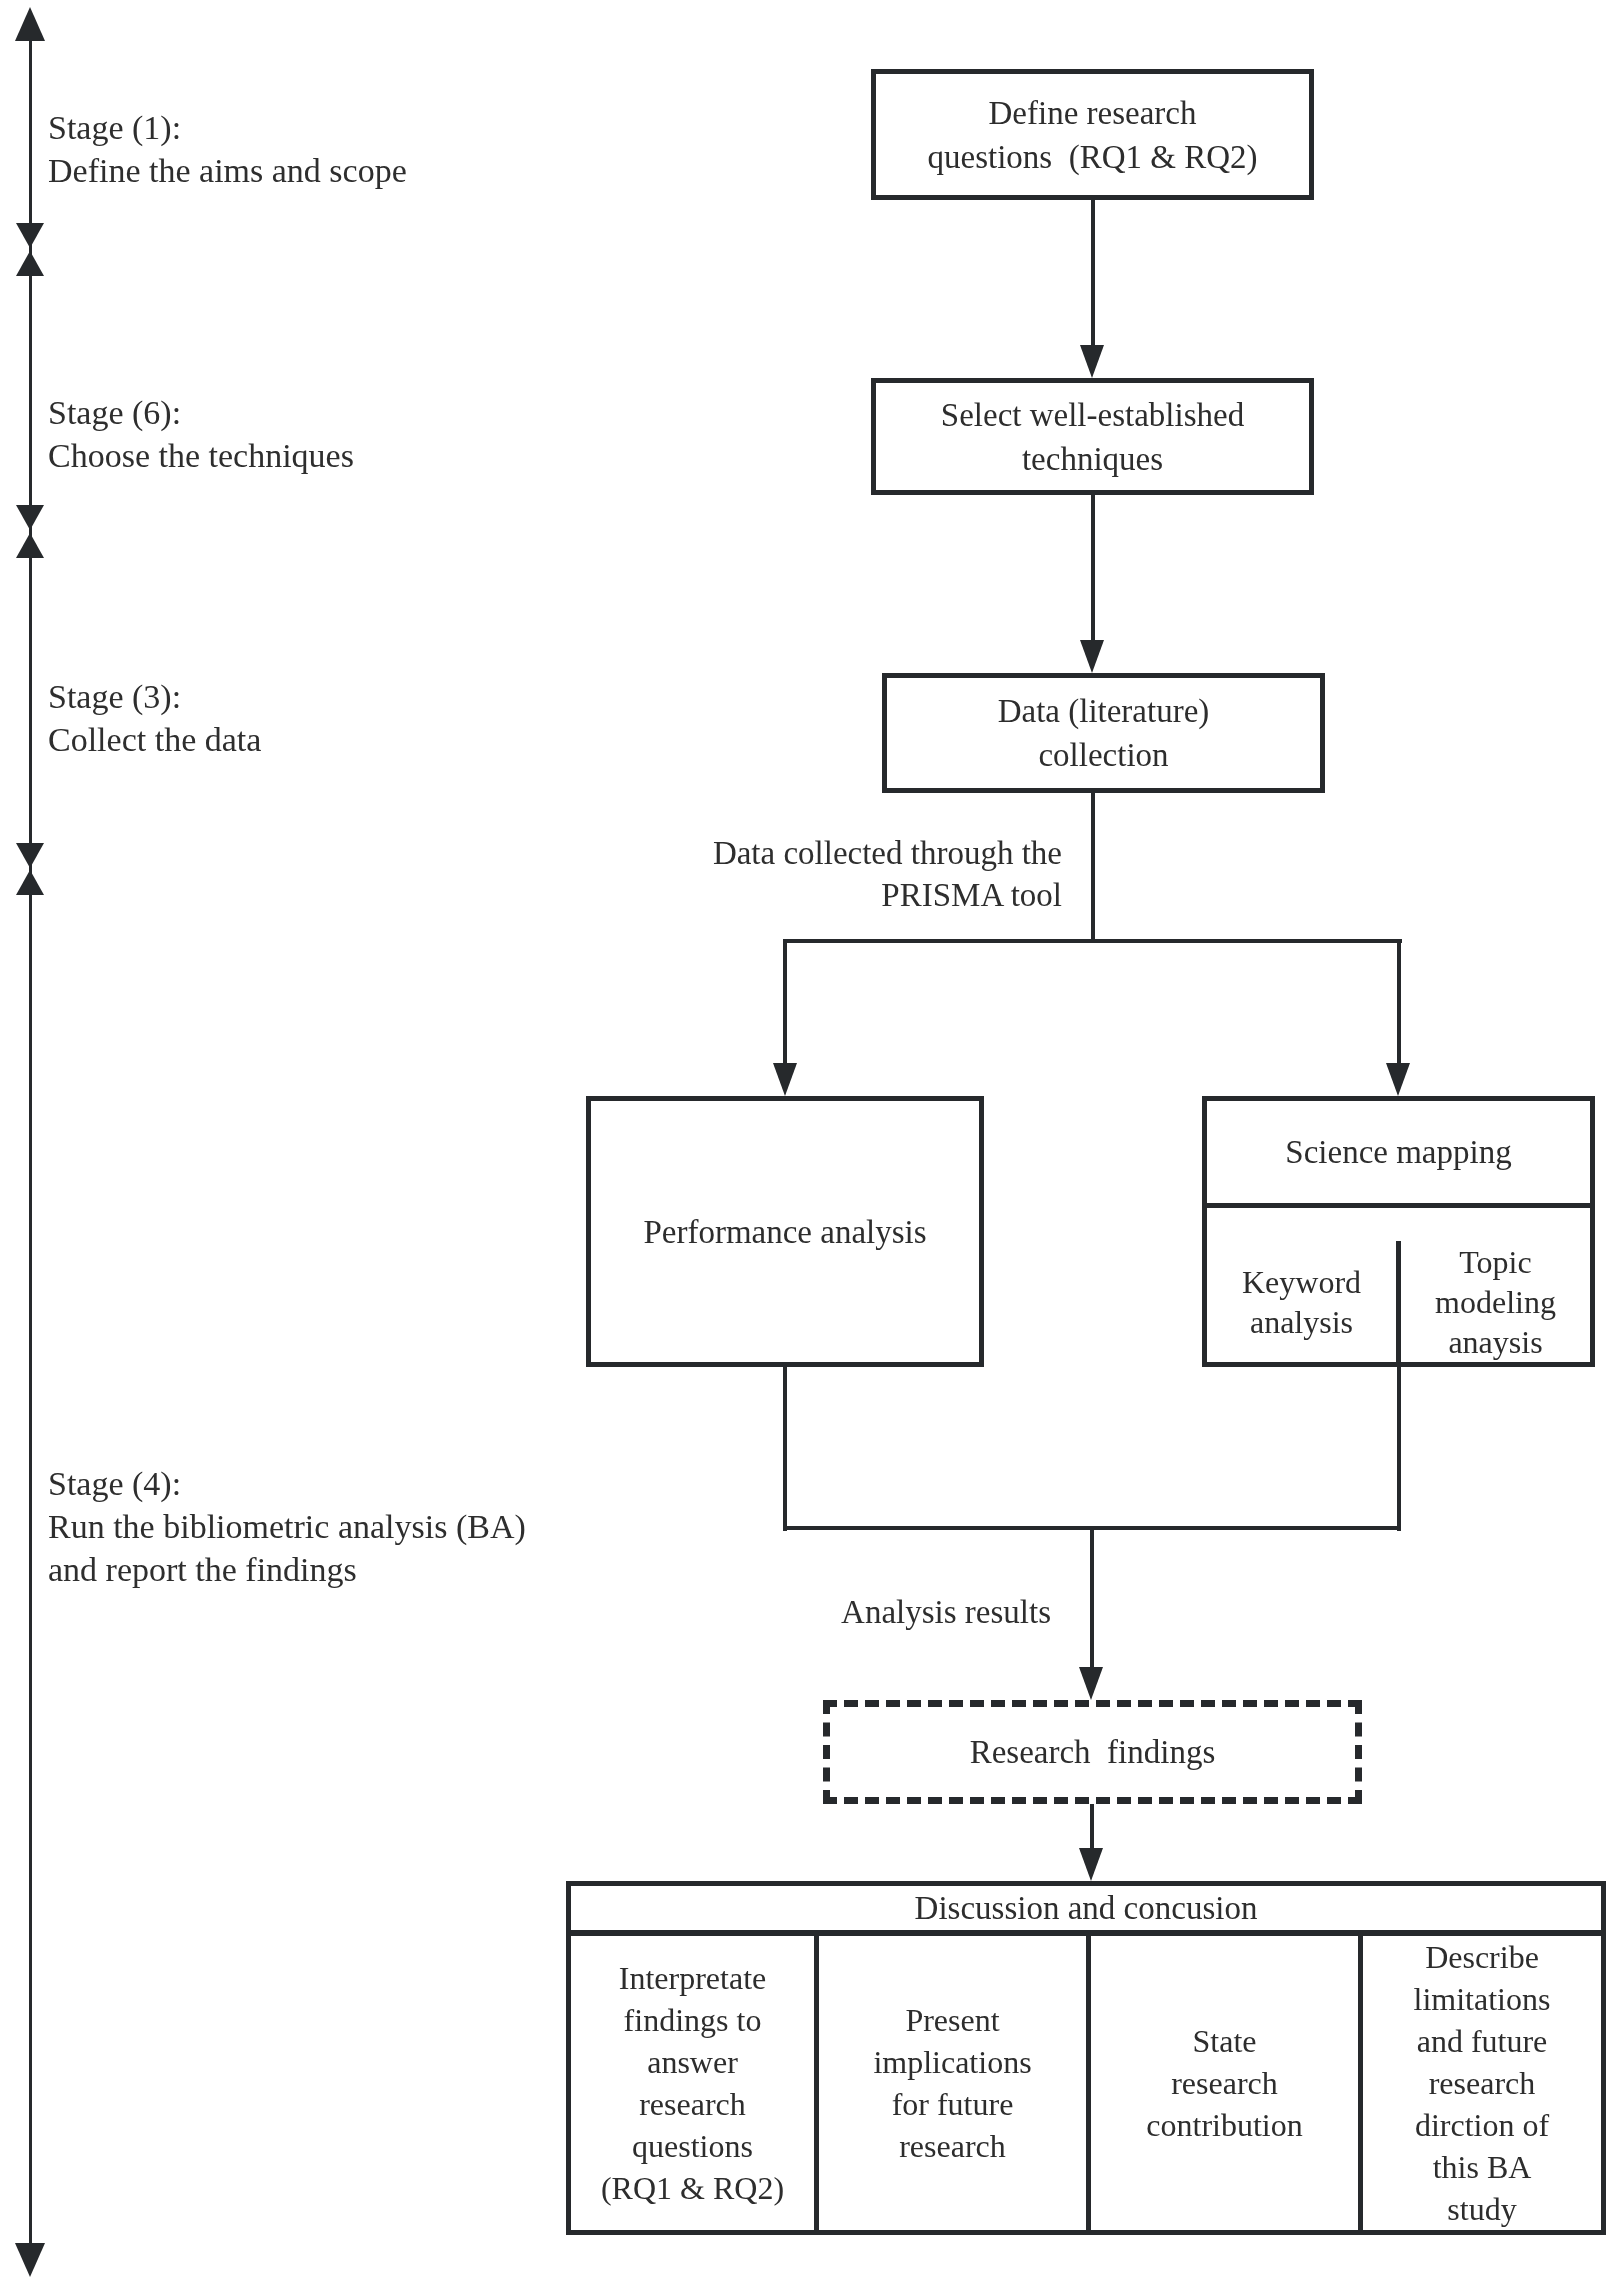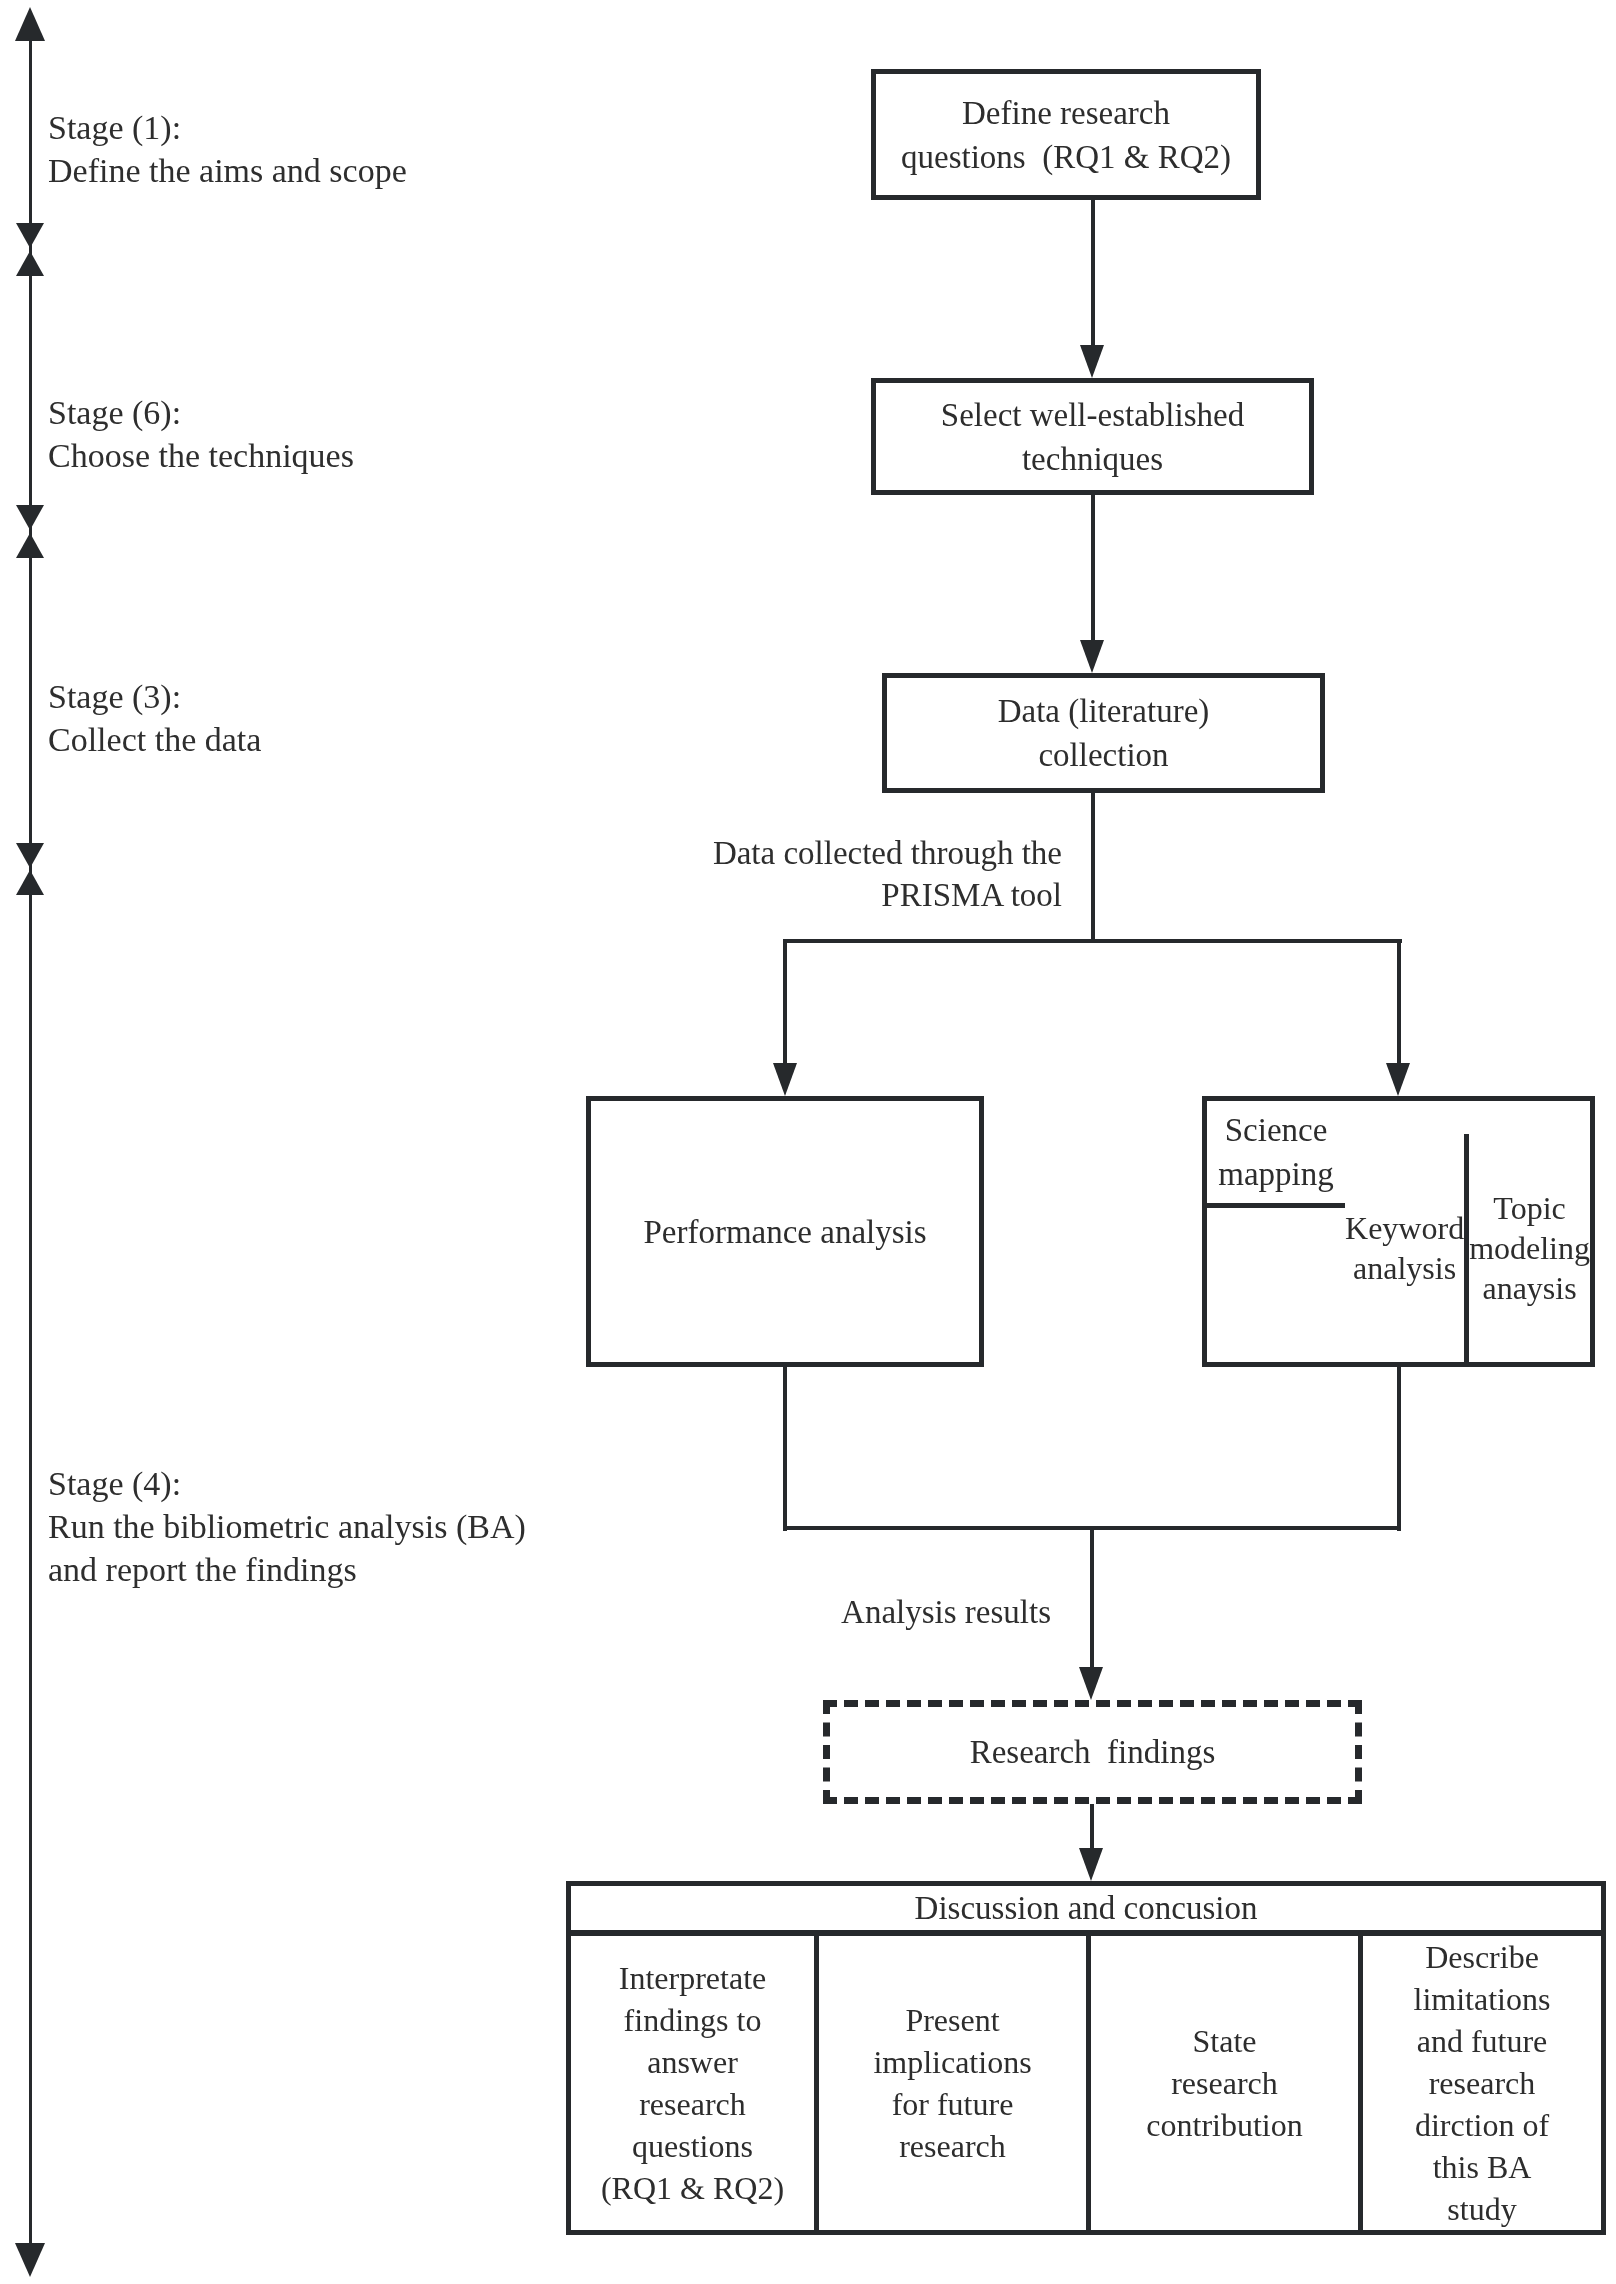--- a/index.html
+++ b/index.html
@@ -18,21 +18,21 @@
   .tri.bw-up{border-left:14.3px solid transparent;border-right:14.3px solid transparent;border-bottom:25px solid #26292c;}
 
   .stage{position:absolute;left:48px;font-size:34px;line-height:43px;white-space:pre-line;color:#2e2e2e;}
 
   .fbox{position:absolute;box-sizing:border-box;border:5px solid #26292c;background:#ffffff;
         display:flex;align-items:center;justify-content:center;text-align:center;
         white-space:pre-line;font-size:33px;line-height:44px;}
 
   .fbox.dashed{border:7.1px dashed #26292c;}
 
-  .fbox.sm{align-items:stretch;justify-content:flex-start;padding:0;}
+  .fbox.sm{flex-direction:column;align-items:stretch;justify-content:flex-start;padding:0;}
   .sm-header{height:102px;border-bottom:5.5px solid #26292c;display:flex;align-items:center;justify-content:center;font-size:33px;}
   .sm-cells{flex:1;display:flex;margin-top:33px;}
   .sm-cell{flex:1;display:flex;align-items:center;justify-content:center;text-align:center;white-space:pre-line;font-size:32px;line-height:40px;}
   .sm-cell.first{border-right:5px solid #26292c;}
 
   .anno{position:absolute;font-size:33px;line-height:42px;text-align:right;white-space:pre-line;color:#2e2e2e;}
 
   .dbox{position:absolute;box-sizing:border-box;border:5.5px solid #26292c;background:#fff;display:flex;flex-direction:column;}
   .dbox-header{height:92px;border-bottom:6.6px solid #26292c;display:flex;align-items:center;justify-content:center;font-size:33px;}
   .dbox-cols{flex:1;display:flex;}
@@ -55,21 +55,21 @@
   <div class="tri bw-up" style="left:16px;top:533px;"></div>
   <div class="tri bw-down" style="left:16px;top:843px;"></div>
   <div class="tri bw-up" style="left:16px;top:870px;"></div>
 
   <div class="stage" style="top:106px;"><div>Stage (1):</div><div>Define the aims and scope</div></div>
   <div class="stage" style="top:391px;"><div>Stage (6):</div><div>Choose the techniques</div></div>
   <div class="stage" style="top:675px;"><div>Stage (3):</div><div>Collect the data</div></div>
   <div class="stage" style="top:1462px;"><div>Stage (4):</div><div>Run the bibliometric analysis (BA)
 and report the findings</div></div>
 
-  <div class="fbox" style="left:871px;top:69px;width:390px;height:131px;">Define research
+  <div class="fbox" style="left:871px;top:69px;width:443px;height:131px;">Define research
 questions&nbsp; (RQ1 &amp; RQ2)</div>
 
   <div class="vline" style="left:1091px;top:200px;height:147px;"></div>
   <div class="tri down" style="left:1080px;top:345px;"></div>
 
   <div class="fbox" style="left:871px;top:378px;width:443px;height:117px;">Select well-established
 techniques</div>
 
   <div class="vline" style="left:1091px;top:495px;height:147px;"></div>
   <div class="tri down" style="left:1080px;top:640px;"></div>

